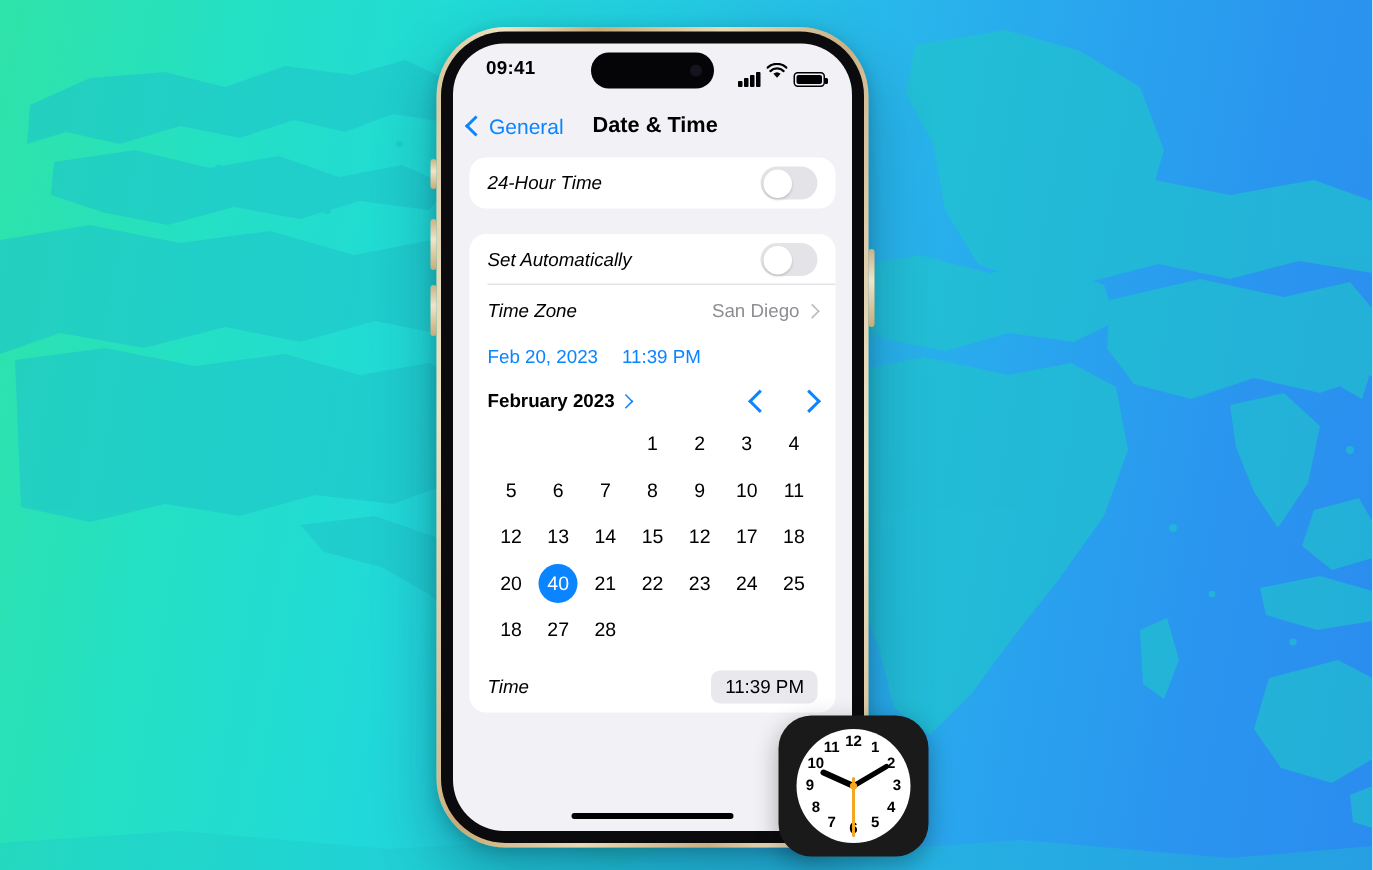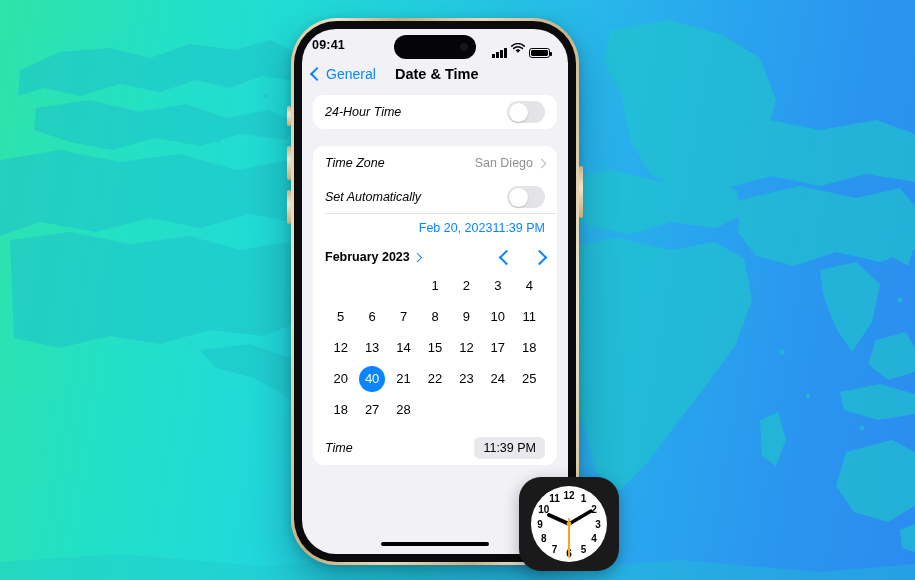--- a/index.html
+++ b/index.html
@@ -82,21 +82,21 @@
   .btn-voldn   { left: -4px; top: 172px; width: 4px; height: 34px; }
   .btn-power   { right: -4px; top: 148px; width: 4px; height: 52px; }
 
   
   .statusbar {
     position: relative;
     height: 36px;
   }
   .sb-time {
     position: absolute;
-    left: 10px; top: 9px;
+    left: 22px; top: 9px;
     font-size: 12.5px;
     font-weight: bold;
     color: #000;
     letter-spacing: 0.2px;
   }
   .island {
     position: absolute;
     left: 50%;
     transform: translateX(-50%);
     top: 6px;
@@ -139,20 +139,21 @@
     position:absolute; right:-2.6px; top:3px;
     width:1.6px; height:4px;
     background:#000; border-radius:0 1px 1px 0;
   }
   .batt-fill { height: 100%; width: 100%; background: #000; border-radius: 1.4px; }
 
   
   .navbar {
     position: relative;
     height: 30px;
+    margin-top: 10px;
   }
   .nav-back {
     position: absolute;
     left: 10px; top: 1px;
     display: flex; align-items: center; gap: 3px;
     color: #0a84ff;
     font-size: 14px;
     cursor: pointer;
   }
   .chev-left {
@@ -222,21 +223,22 @@
     width: 19px; height: 19px;
     border-radius: 50%;
     background: #fff;
     box-shadow: 0 1px 2px rgba(0,0,0,0.18);
   }
 
   
   .dt-row {
     display: flex;
     align-items: center;
-    justify-content: flex-end;
+    justify-content: flex-start;
+    gap: 16px;
     height: 28px;
     padding: 0 12px;
     font-size: 12.5px;
   }
   .dt-row span { color: #0a84ff; cursor: pointer; }
 
   
   .cal { padding: 2px 12px 6px; }
   .cal-head {
     display: flex;
@@ -455,31 +457,31 @@
         <div class="card">
           <div class="row">
             <span class="row-label">24-Hour Time</span>
             <div class="toggle">
               <div class="knob"></div>
             </div>
           </div>
         </div>
 
         <div class="card">
-          <div class="row">
-            <span class="row-label">Time Zone</span>
-            <span class="row-value">San Diego</span>
-            <span class="chev-right"></span>
-          </div>
-
           <div class="row row-sep">
             <span class="row-label">Set Automatically</span>
             <div class="toggle">
               <div class="knob"></div>
             </div>
+          </div>
+
+          <div class="row">
+            <span class="row-label">Time Zone</span>
+            <span class="row-value">San Diego</span>
+            <span class="chev-right"></span>
           </div>
 
           <div class="dt-row">
             <span>Feb 20, 2023</span>
             <span>11:39 PM</span>
           </div>
 
           <div class="cal">
             <div class="cal-head">
               <div class="cal-month">

